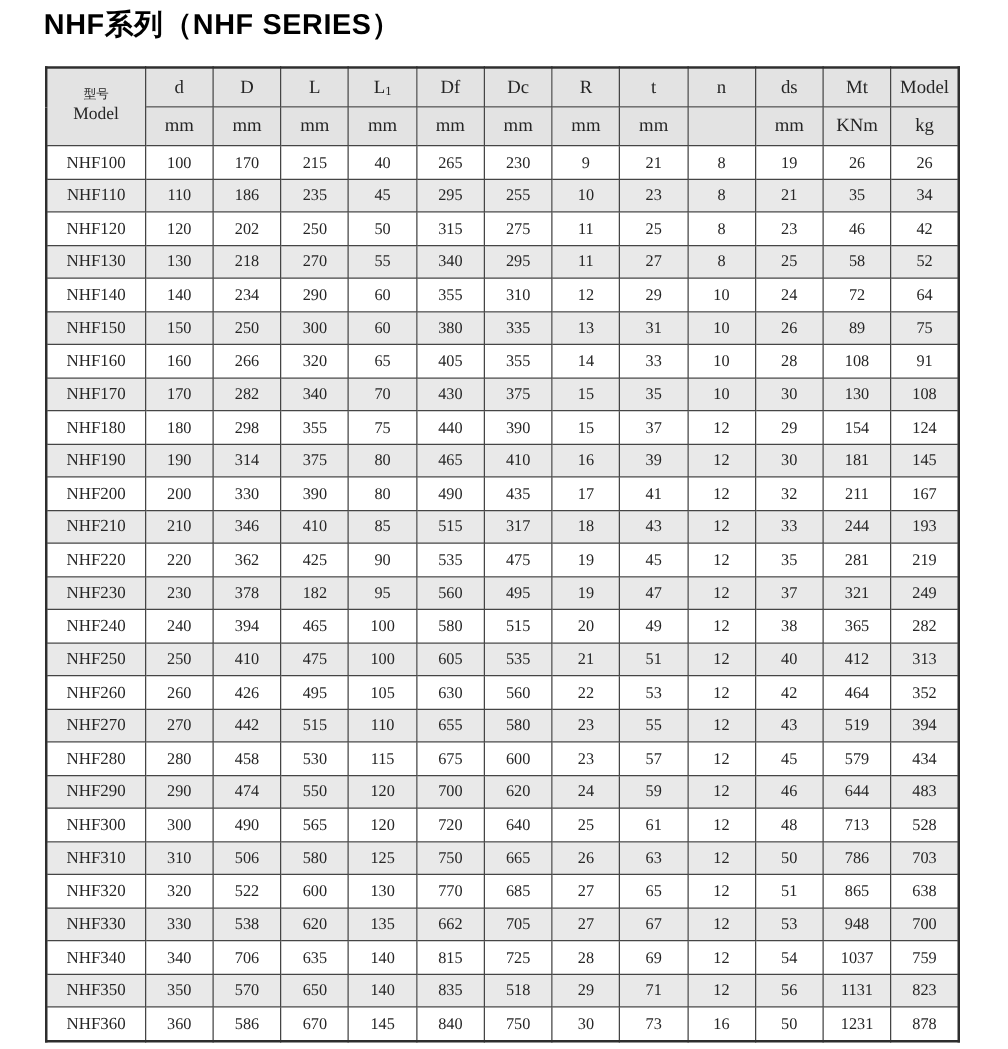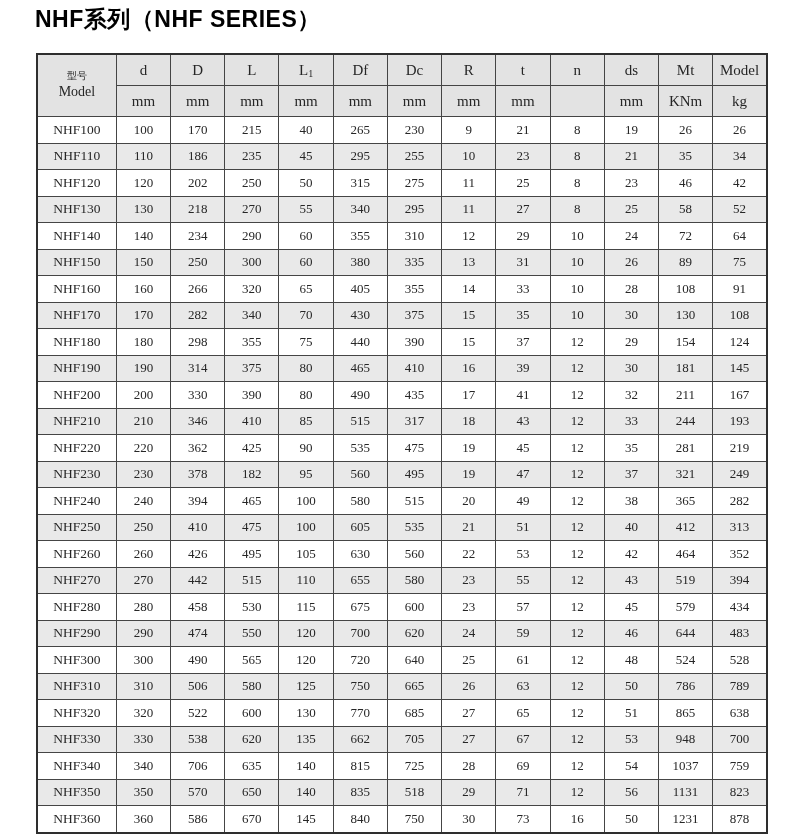--- a/index.html
+++ b/index.html
@@ -441,37 +441,37 @@
           <td>300</td>
           <td>490</td>
           <td>565</td>
           <td>120</td>
           <td>720</td>
           <td>640</td>
           <td>25</td>
           <td>61</td>
           <td>12</td>
           <td>48</td>
-          <td>524</td>
+          <td>713</td>
           <td>528</td>
         </tr>
         <tr>
           <td class="model-cell">NHF310</td>
           <td>310</td>
           <td>506</td>
           <td>580</td>
           <td>125</td>
           <td>750</td>
           <td>665</td>
           <td>26</td>
           <td>63</td>
           <td>12</td>
           <td>50</td>
           <td>786</td>
-          <td>789</td>
+          <td>703</td>
         </tr>
         <tr>
           <td class="model-cell">NHF320</td>
           <td>320</td>
           <td>522</td>
           <td>600</td>
           <td>130</td>
           <td>770</td>
           <td>685</td>
           <td>27</td>

